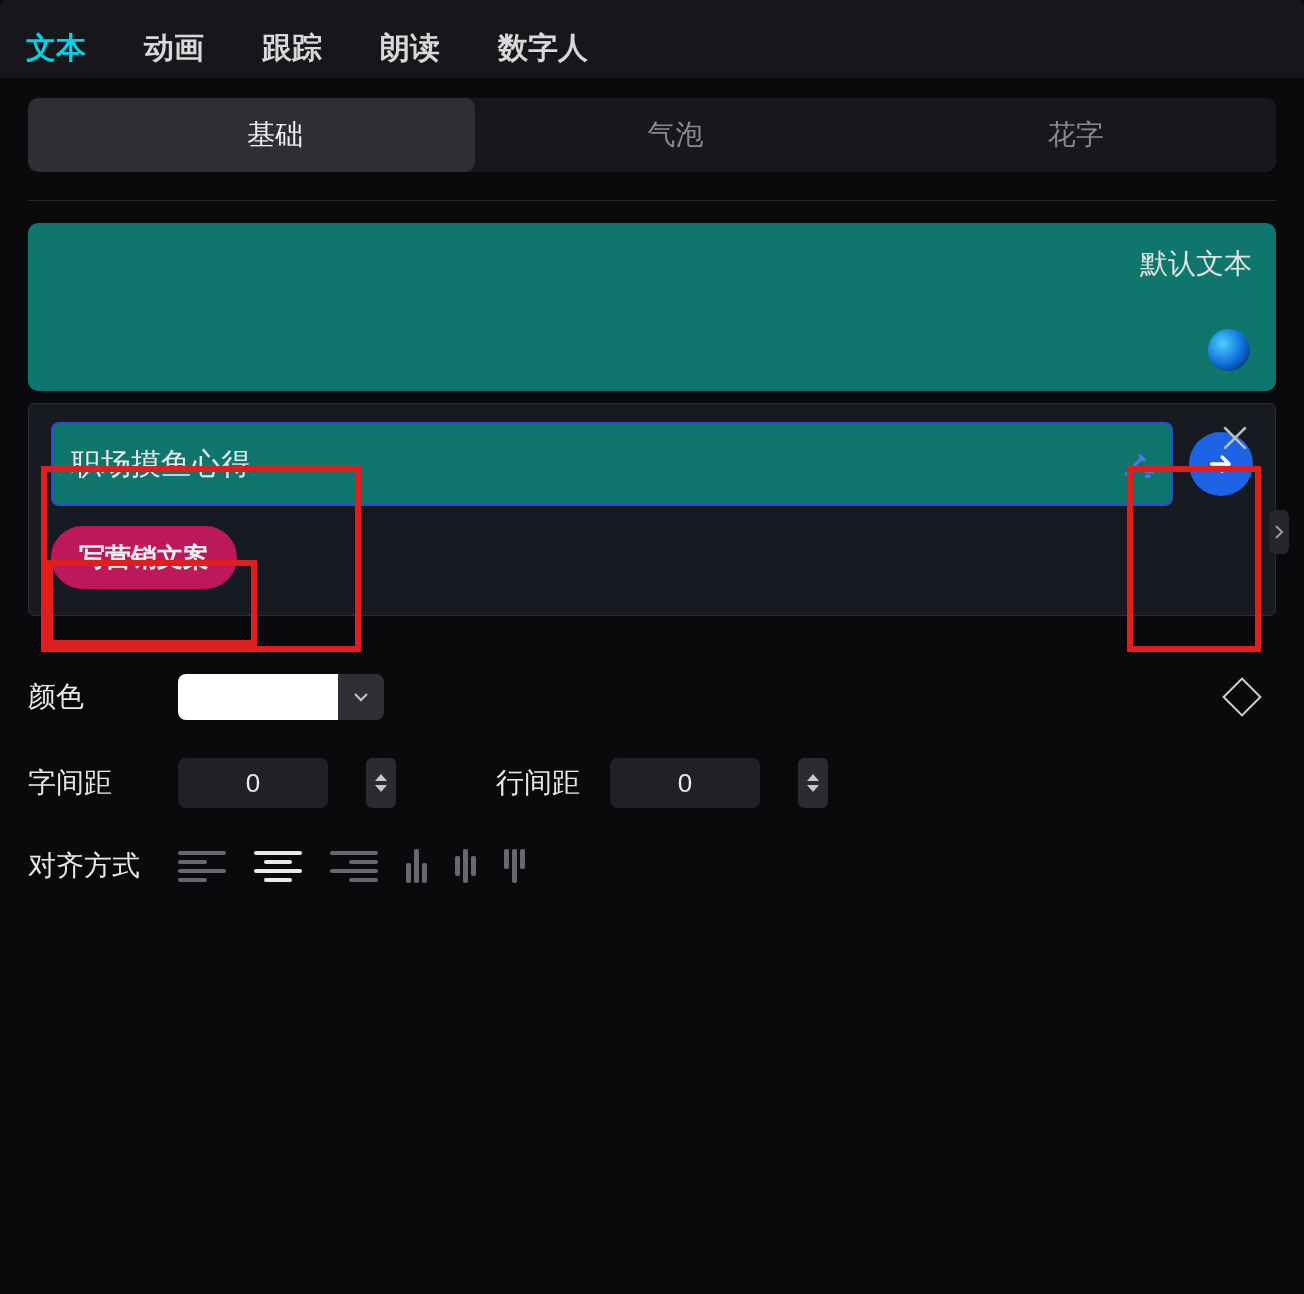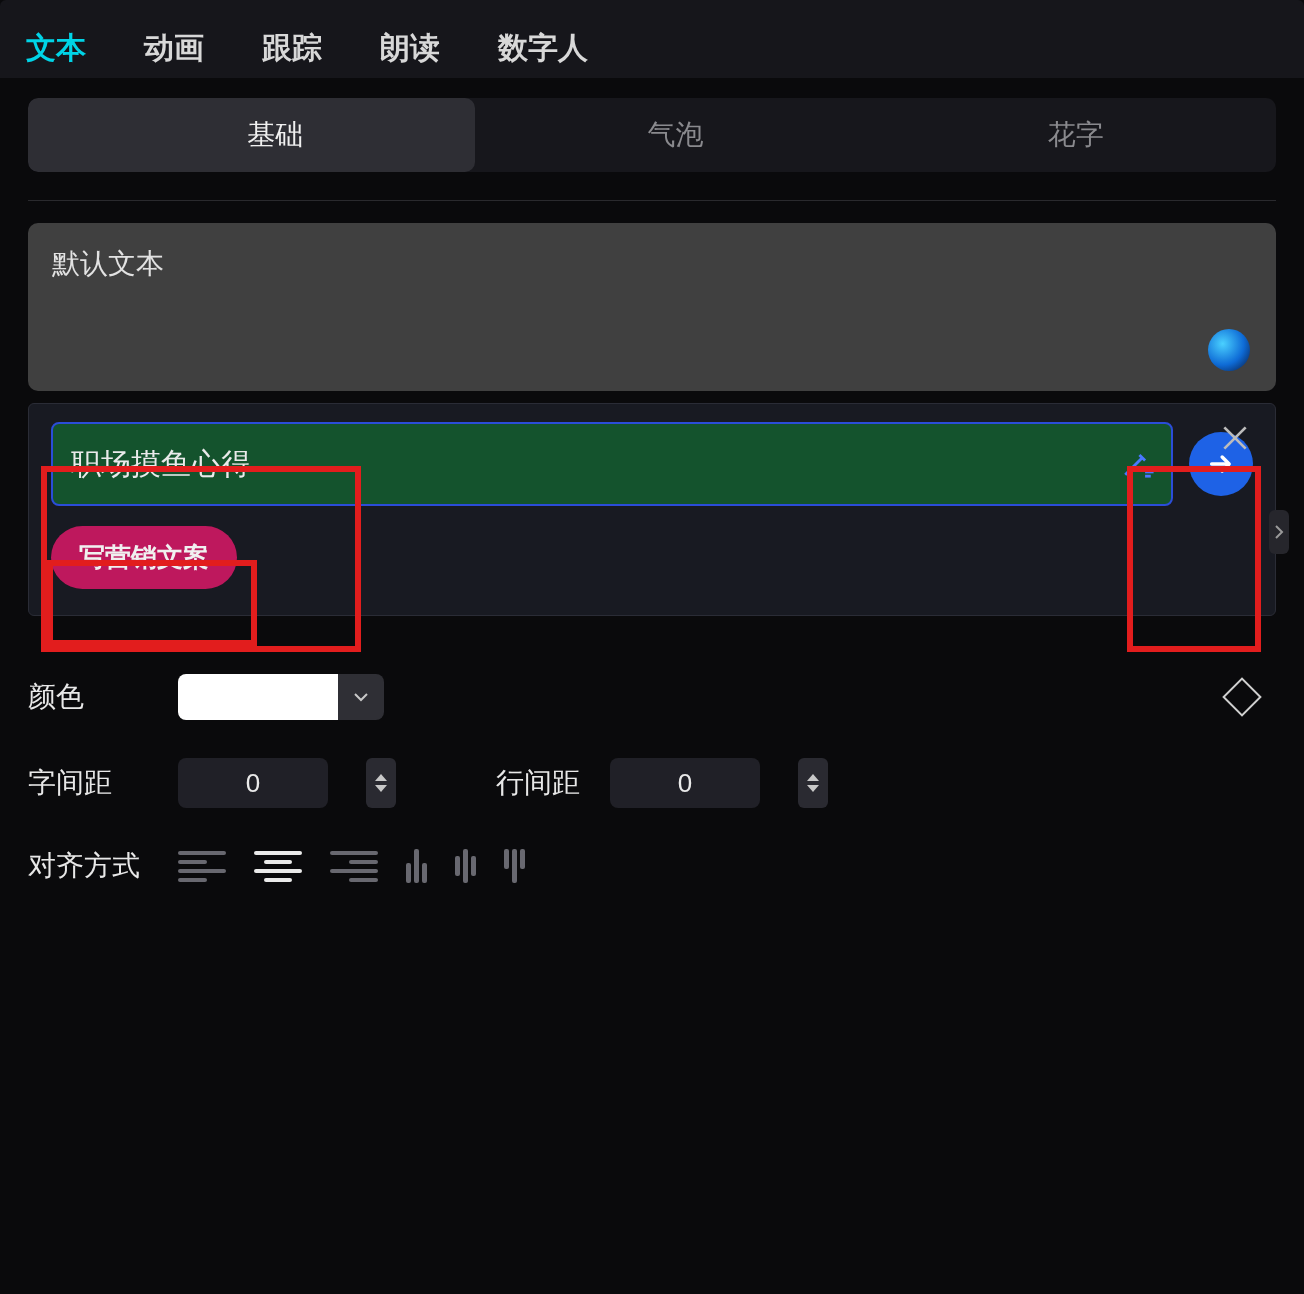--- a/index.html
+++ b/index.html
@@ -50,24 +50,25 @@
     border-radius: 10px;
     padding-left: 47px;
   }
   .divider {
     height: 1px;
     background: #2a2a2e;
     margin-bottom: 22px;
   }
   .text-box {
     position: relative;
-    background: #404040;
+    background: #0f766e;
     border-radius: 10px;
     padding: 22px 24px;
     height: 168px;
+    text-align: right;
   }
   .text-box-content {
     font-size: 28px;
     color: #e2e2e2;
   }
   .orb {
     position: absolute;
     right: 26px;
     bottom: 20px;
     width: 42px;
@@ -113,21 +114,21 @@
     display: flex;
     align-items: center;
     gap: 16px;
     margin-bottom: 20px;
   }
   .ai-input-wrap {
     flex: 1;
     position: relative;
     border: 2px solid #2b4dd8;
     border-radius: 8px;
-    background: #14532d;
+    background: #0f766e;
     height: 84px;
     display: flex;
     align-items: center;
     padding: 0 18px;
   }
   .ai-input {
     background: transparent;
     border: none;
     outline: none;
     color: #eaeaea;

